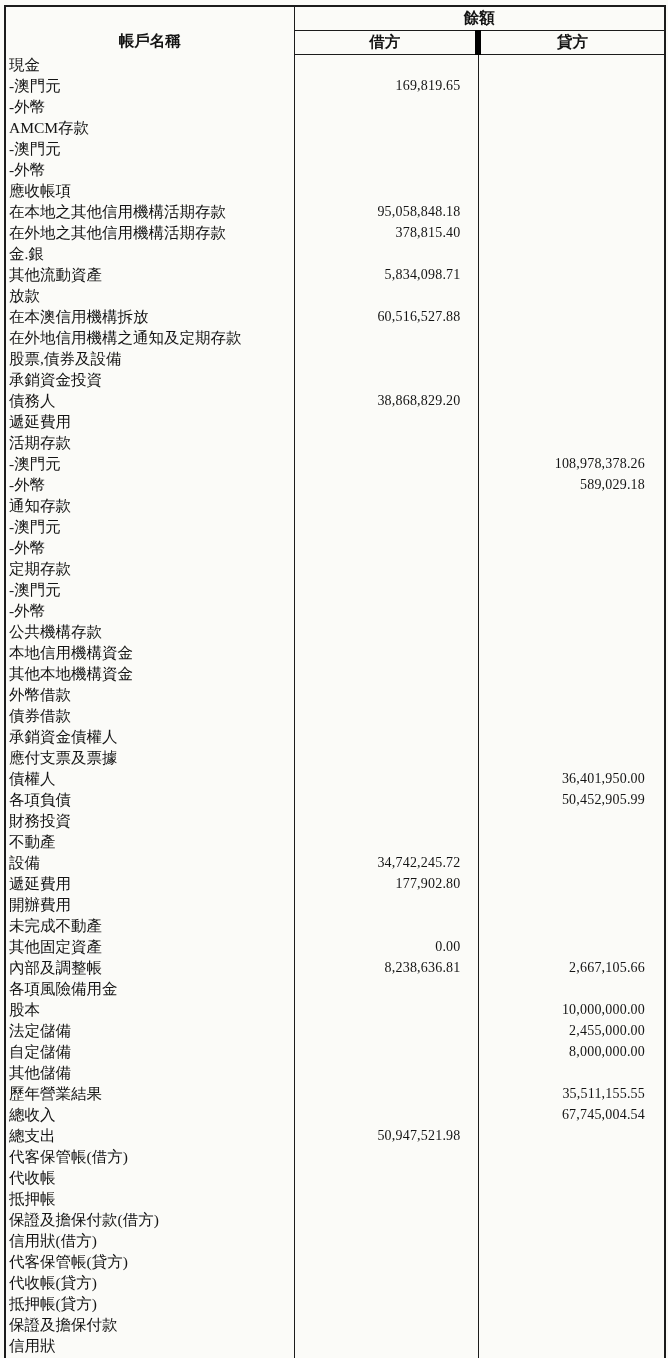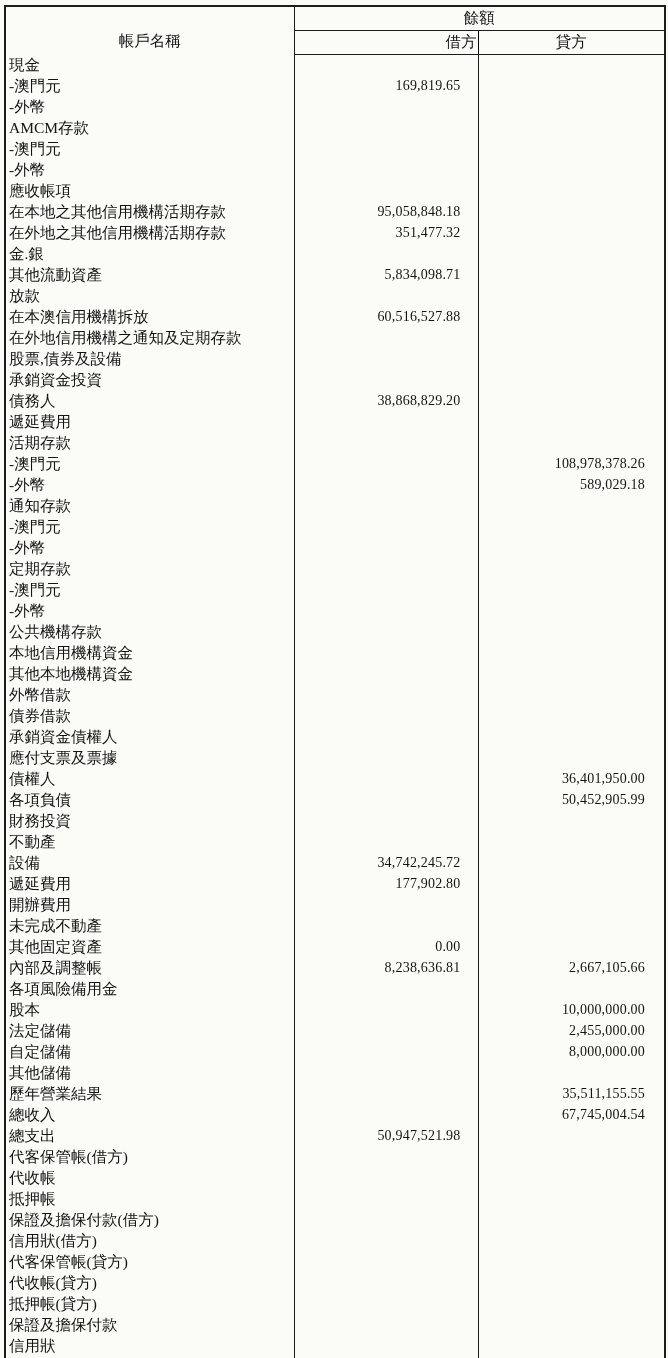--- a/index.html
+++ b/index.html
@@ -28,38 +28,38 @@
     border-collapse: collapse;
     table-layout: fixed;
     border: 2px solid #1c1c1c;
     font-size: 15.5px;
     color: #141414;
   }
   col.c-name-col   { width: 289px; }
   col.c-debit-col  { width: 184px; }
   col.c-credit-col { width: 187px; }
 
-  th { font-weight: normal; }
+  th { font-weight: bold; }
 
   th.h-account {
     border-right: 1px solid #1c1c1c;
     text-align: center;
     vertical-align: bottom;
     padding-bottom: 3px;
     height: 38px;
     margin-top: 36px;
   }
   th.h-balance {
     border-bottom: 1px solid #1c1c1c;
     text-align: center;
     height: 21px;
   }
   th.h-debit {
-    border-right: 1px solid #000000;
-    text-align: right;
+    border-right: 6px solid #000000;
+    text-align: center;
     height: 17px;
   }
   th.h-debit, th.h-credit {
     border-bottom: 1px solid #1c1c1c;
   }
 
   tbody td { height: 20.3px; padding: 0; vertical-align: middle; }
 
   td.c-name {
     border-right: 1px solid #1c1c1c;
@@ -147,21 +147,21 @@
   </tr>
 
   <tr>
     <td class="c-name">在本地之其他信用機構活期存款</td>
     <td class="c-debit">95,058,848.18</td>
     <td class="c-credit"></td>
   </tr>
 
   <tr>
     <td class="c-name">在外地之其他信用機構活期存款</td>
-    <td class="c-debit">351,477.32</td>
+    <td class="c-debit">378,815.40</td>
     <td class="c-credit"></td>
   </tr>
 
   <tr>
     <td class="c-name">金.銀</td>
     <td class="c-debit"></td>
     <td class="c-credit"></td>
   </tr>
 
   <tr>

